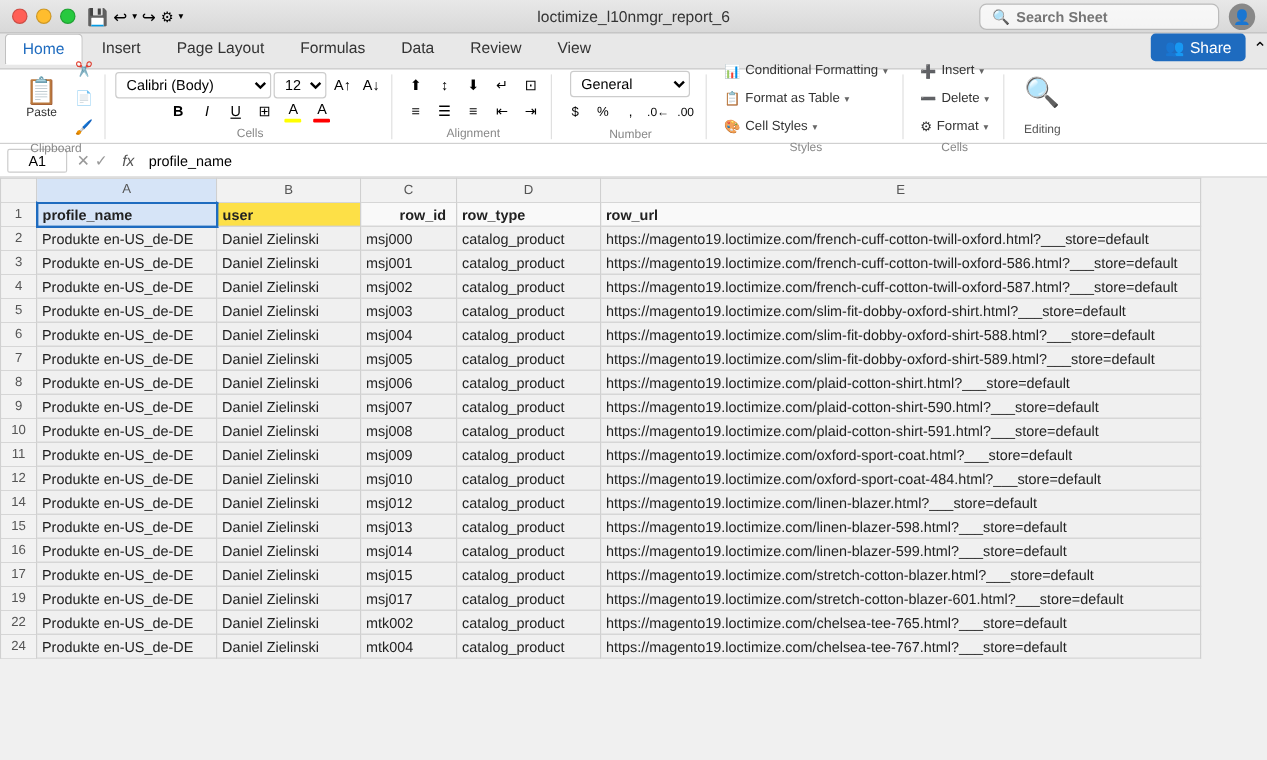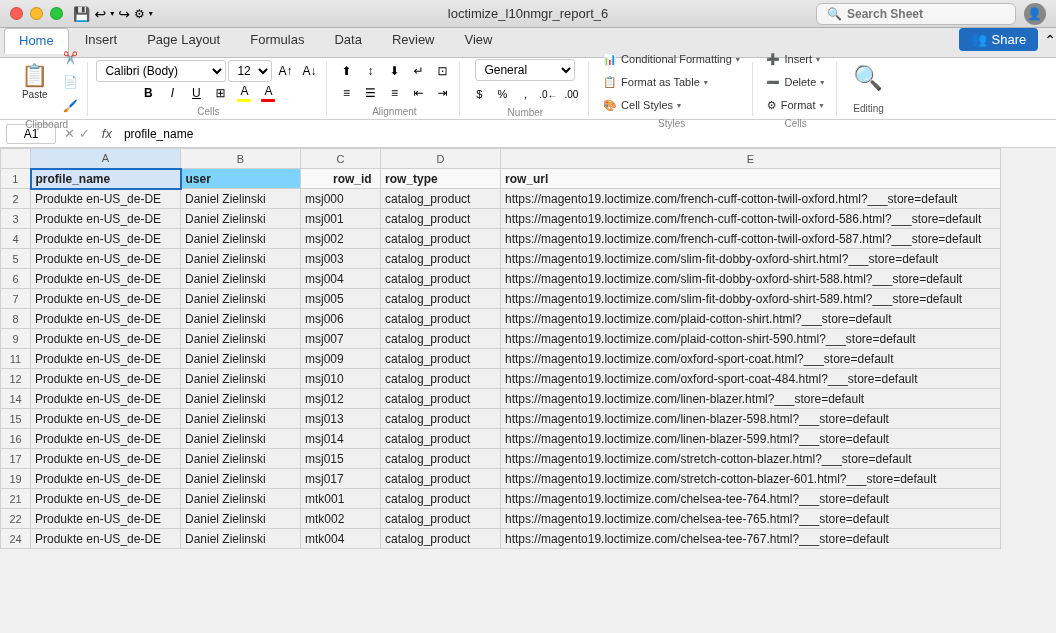--- a/index.html
+++ b/index.html
@@ -444,21 +444,21 @@
           <th class="col-B">B</th>
           <th class="col-C">C</th>
           <th class="col-D">D</th>
           <th class="col-E">E</th>
         </tr>
       </thead>
       <tbody id="grid-body">
           <tr>
             <td class="row-header">1</td>
             <td class="col-A selected-cell" style="font-weight: bold; background: rgb(249, 249, 249);">profile_name</td>
-            <td class="col-B" style="font-weight: bold; background: #7dd3fc;">user</td>
+            <td class="col-B" style="font-weight: bold; background: #fde047;">user</td>
             <td class="col-C" style="font-weight: bold; background: rgb(249, 249, 249); padding-left: 32px;">row_id</td>
             <td class="col-D" style="font-weight: bold; background: rgb(249, 249, 249);">row_type</td>
             <td class="col-E" style="font-weight: bold; background: rgb(249, 249, 249); margin-left: 11px;">row_url</td>
           </tr>
           <tr>
             <td class="row-header">2</td>
             <td class="col-A">Produkte en-US_de-DE</td>
             <td class="col-B">Daniel Zielinski</td>
             <td class="col-C">msj000</td>
             <td class="col-D">catalog_product</td>
@@ -514,20 +514,28 @@
           </tr>
           <tr>
             <td class="row-header">9</td>
             <td class="col-A">Produkte en-US_de-DE</td>
             <td class="col-B">Daniel Zielinski</td>
             <td class="col-C">msj007</td>
             <td class="col-D">catalog_product</td>
             <td class="col-E">https://magento19.loctimize.com/plaid-cotton-shirt-590.html?___store=default</td>
           </tr>
           <tr>
+            <td class="row-header">10</td>
+            <td class="col-A">Produkte en-US_de-DE</td>
+            <td class="col-B">Daniel Zielinski</td>
+            <td class="col-C">msj008</td>
+            <td class="col-D">catalog_product</td>
+            <td class="col-E">https://magento19.loctimize.com/plaid-cotton-shirt-591.html?___store=default</td>
+          </tr>
+          <tr>
             <td class="row-header">11</td>
             <td class="col-A">Produkte en-US_de-DE</td>
             <td class="col-B">Daniel Zielinski</td>
             <td class="col-C">msj009</td>
             <td class="col-D">catalog_product</td>
             <td class="col-E">https://magento19.loctimize.com/oxford-sport-coat.html?___store=default</td>
           </tr>
           <tr>
             <td class="row-header">12</td>
             <td class="col-A">Produkte en-US_de-DE</td>
@@ -568,28 +576,20 @@
             <td class="col-D">catalog_product</td>
             <td class="col-E">https://magento19.loctimize.com/stretch-cotton-blazer.html?___store=default</td>
           </tr>
           <tr>
             <td class="row-header">19</td>
             <td class="col-A">Produkte en-US_de-DE</td>
             <td class="col-B">Daniel Zielinski</td>
             <td class="col-C">msj017</td>
             <td class="col-D">catalog_product</td>
             <td class="col-E">https://magento19.loctimize.com/stretch-cotton-blazer-601.html?___store=default</td>
-          </tr>
-          <tr>
-            <td class="row-header">21</td>
-            <td class="col-A">Produkte en-US_de-DE</td>
-            <td class="col-B">Daniel Zielinski</td>
-            <td class="col-C">mtk001</td>
-            <td class="col-D">catalog_product</td>
-            <td class="col-E">https://magento19.loctimize.com/chelsea-tee-764.html?___store=default</td>
           </tr>
           <tr>
             <td class="row-header">22</td>
             <td class="col-A">Produkte en-US_de-DE</td>
             <td class="col-B">Daniel Zielinski</td>
             <td class="col-C">mtk002</td>
             <td class="col-D">catalog_product</td>
             <td class="col-E">https://magento19.loctimize.com/chelsea-tee-765.html?___store=default</td>
           </tr>
           <tr>

